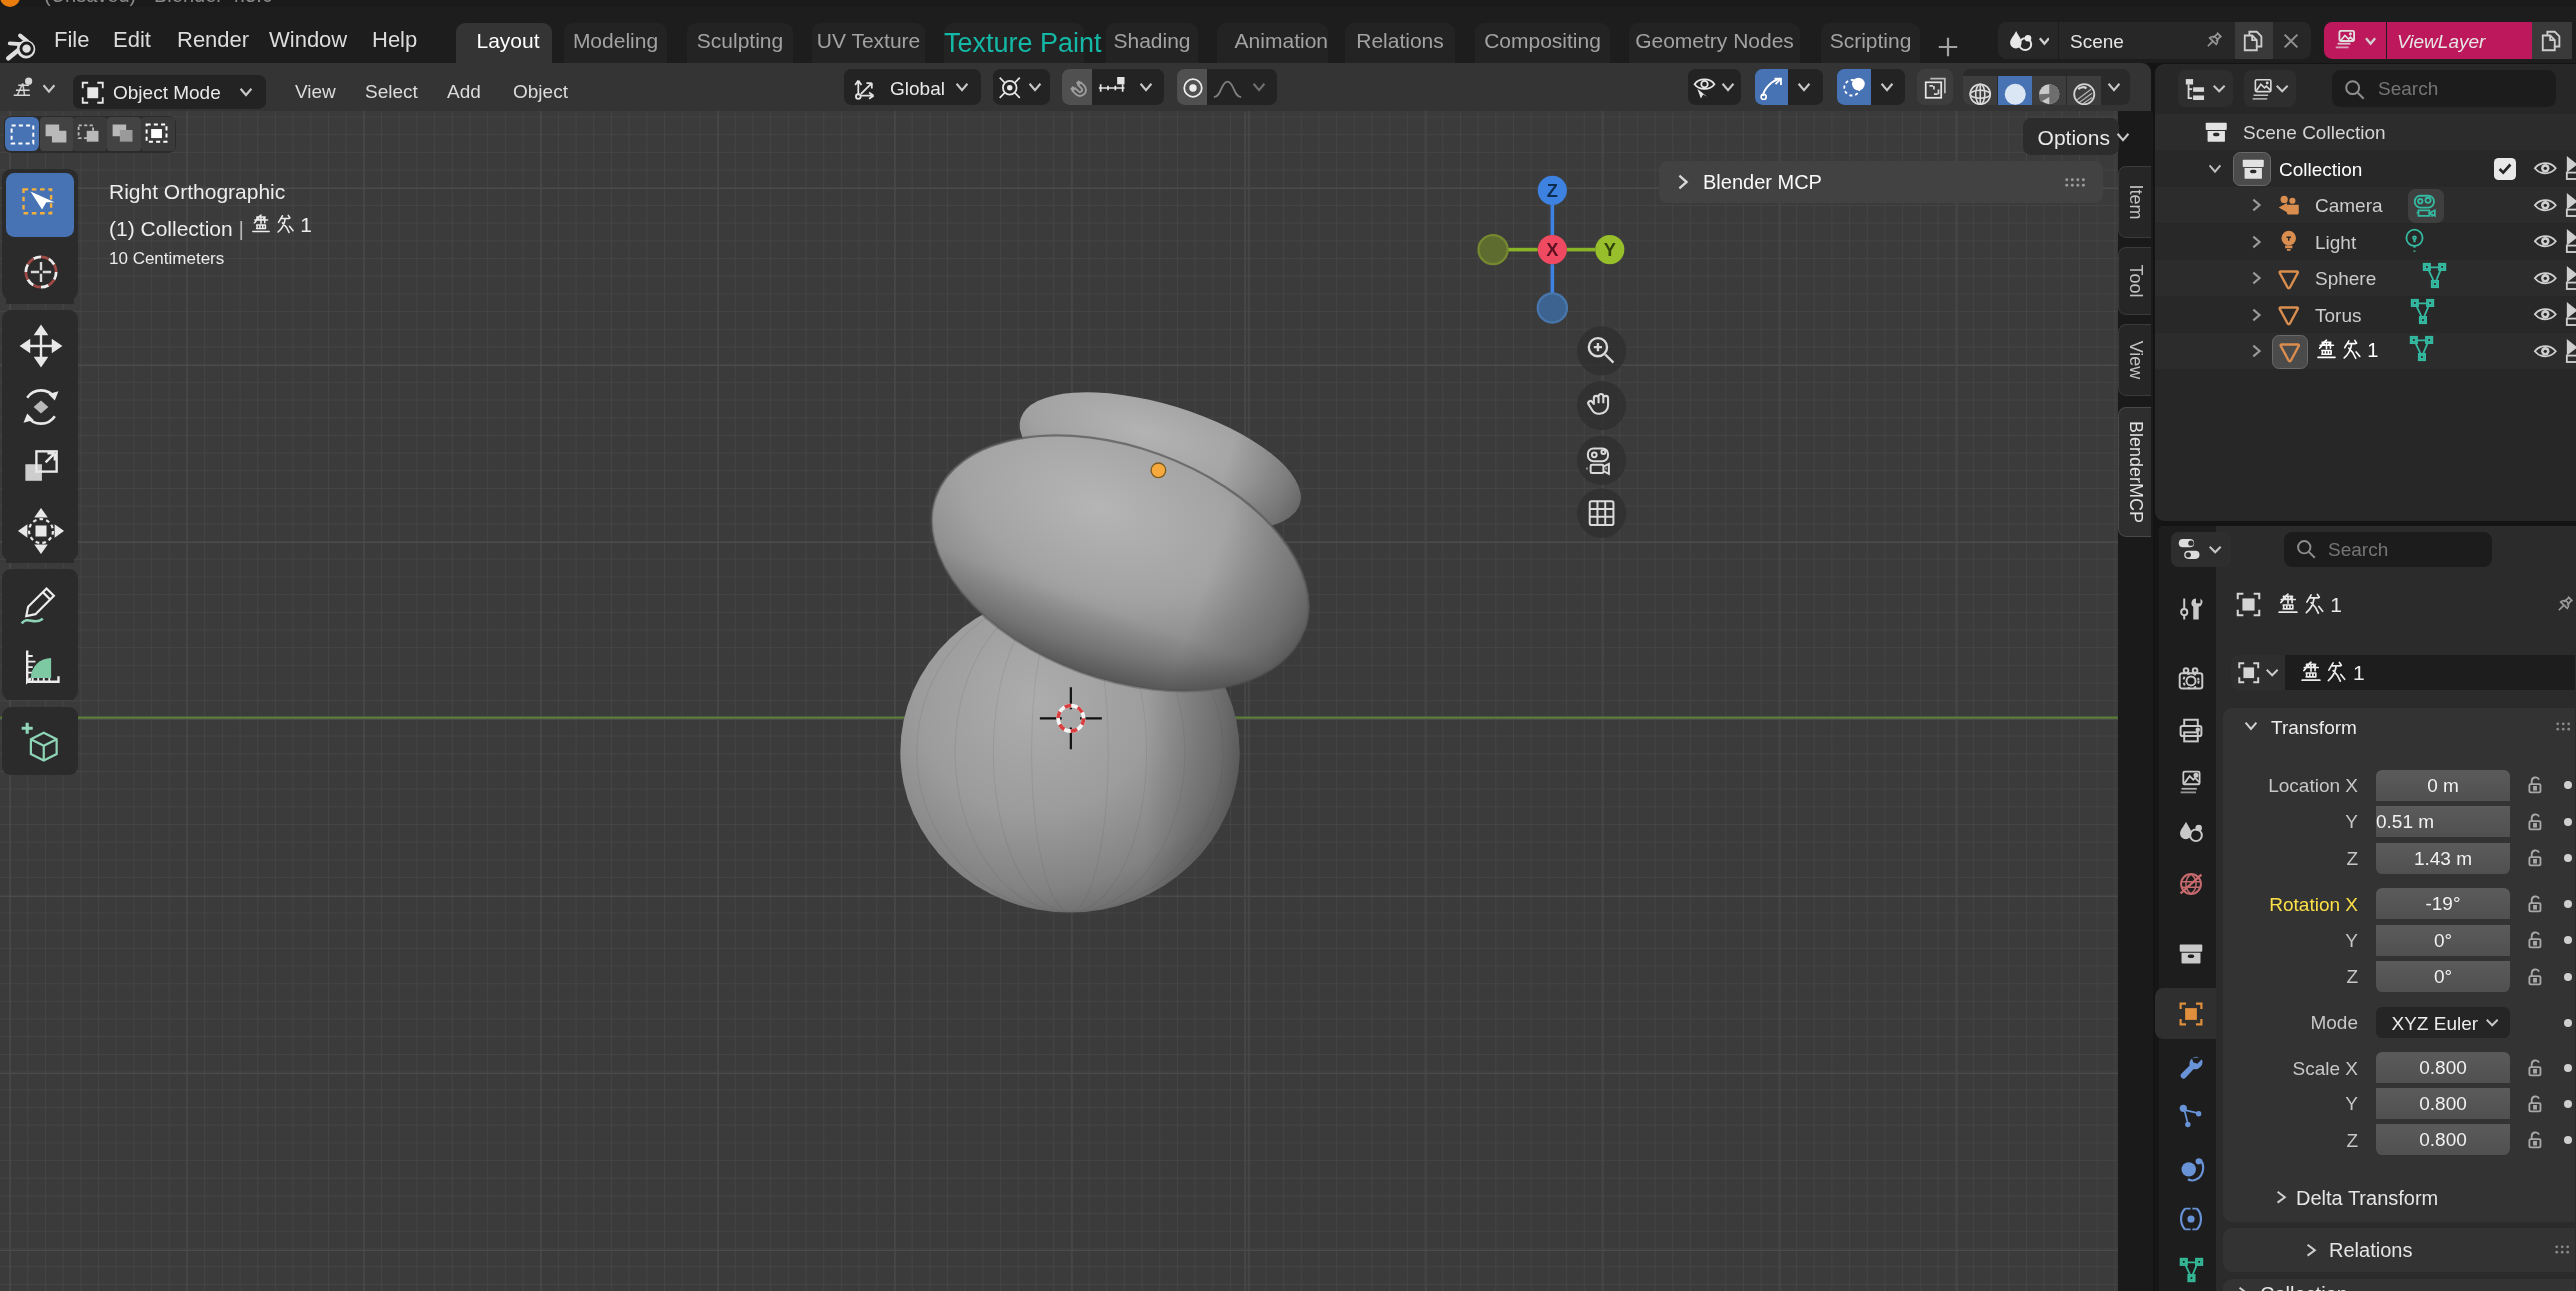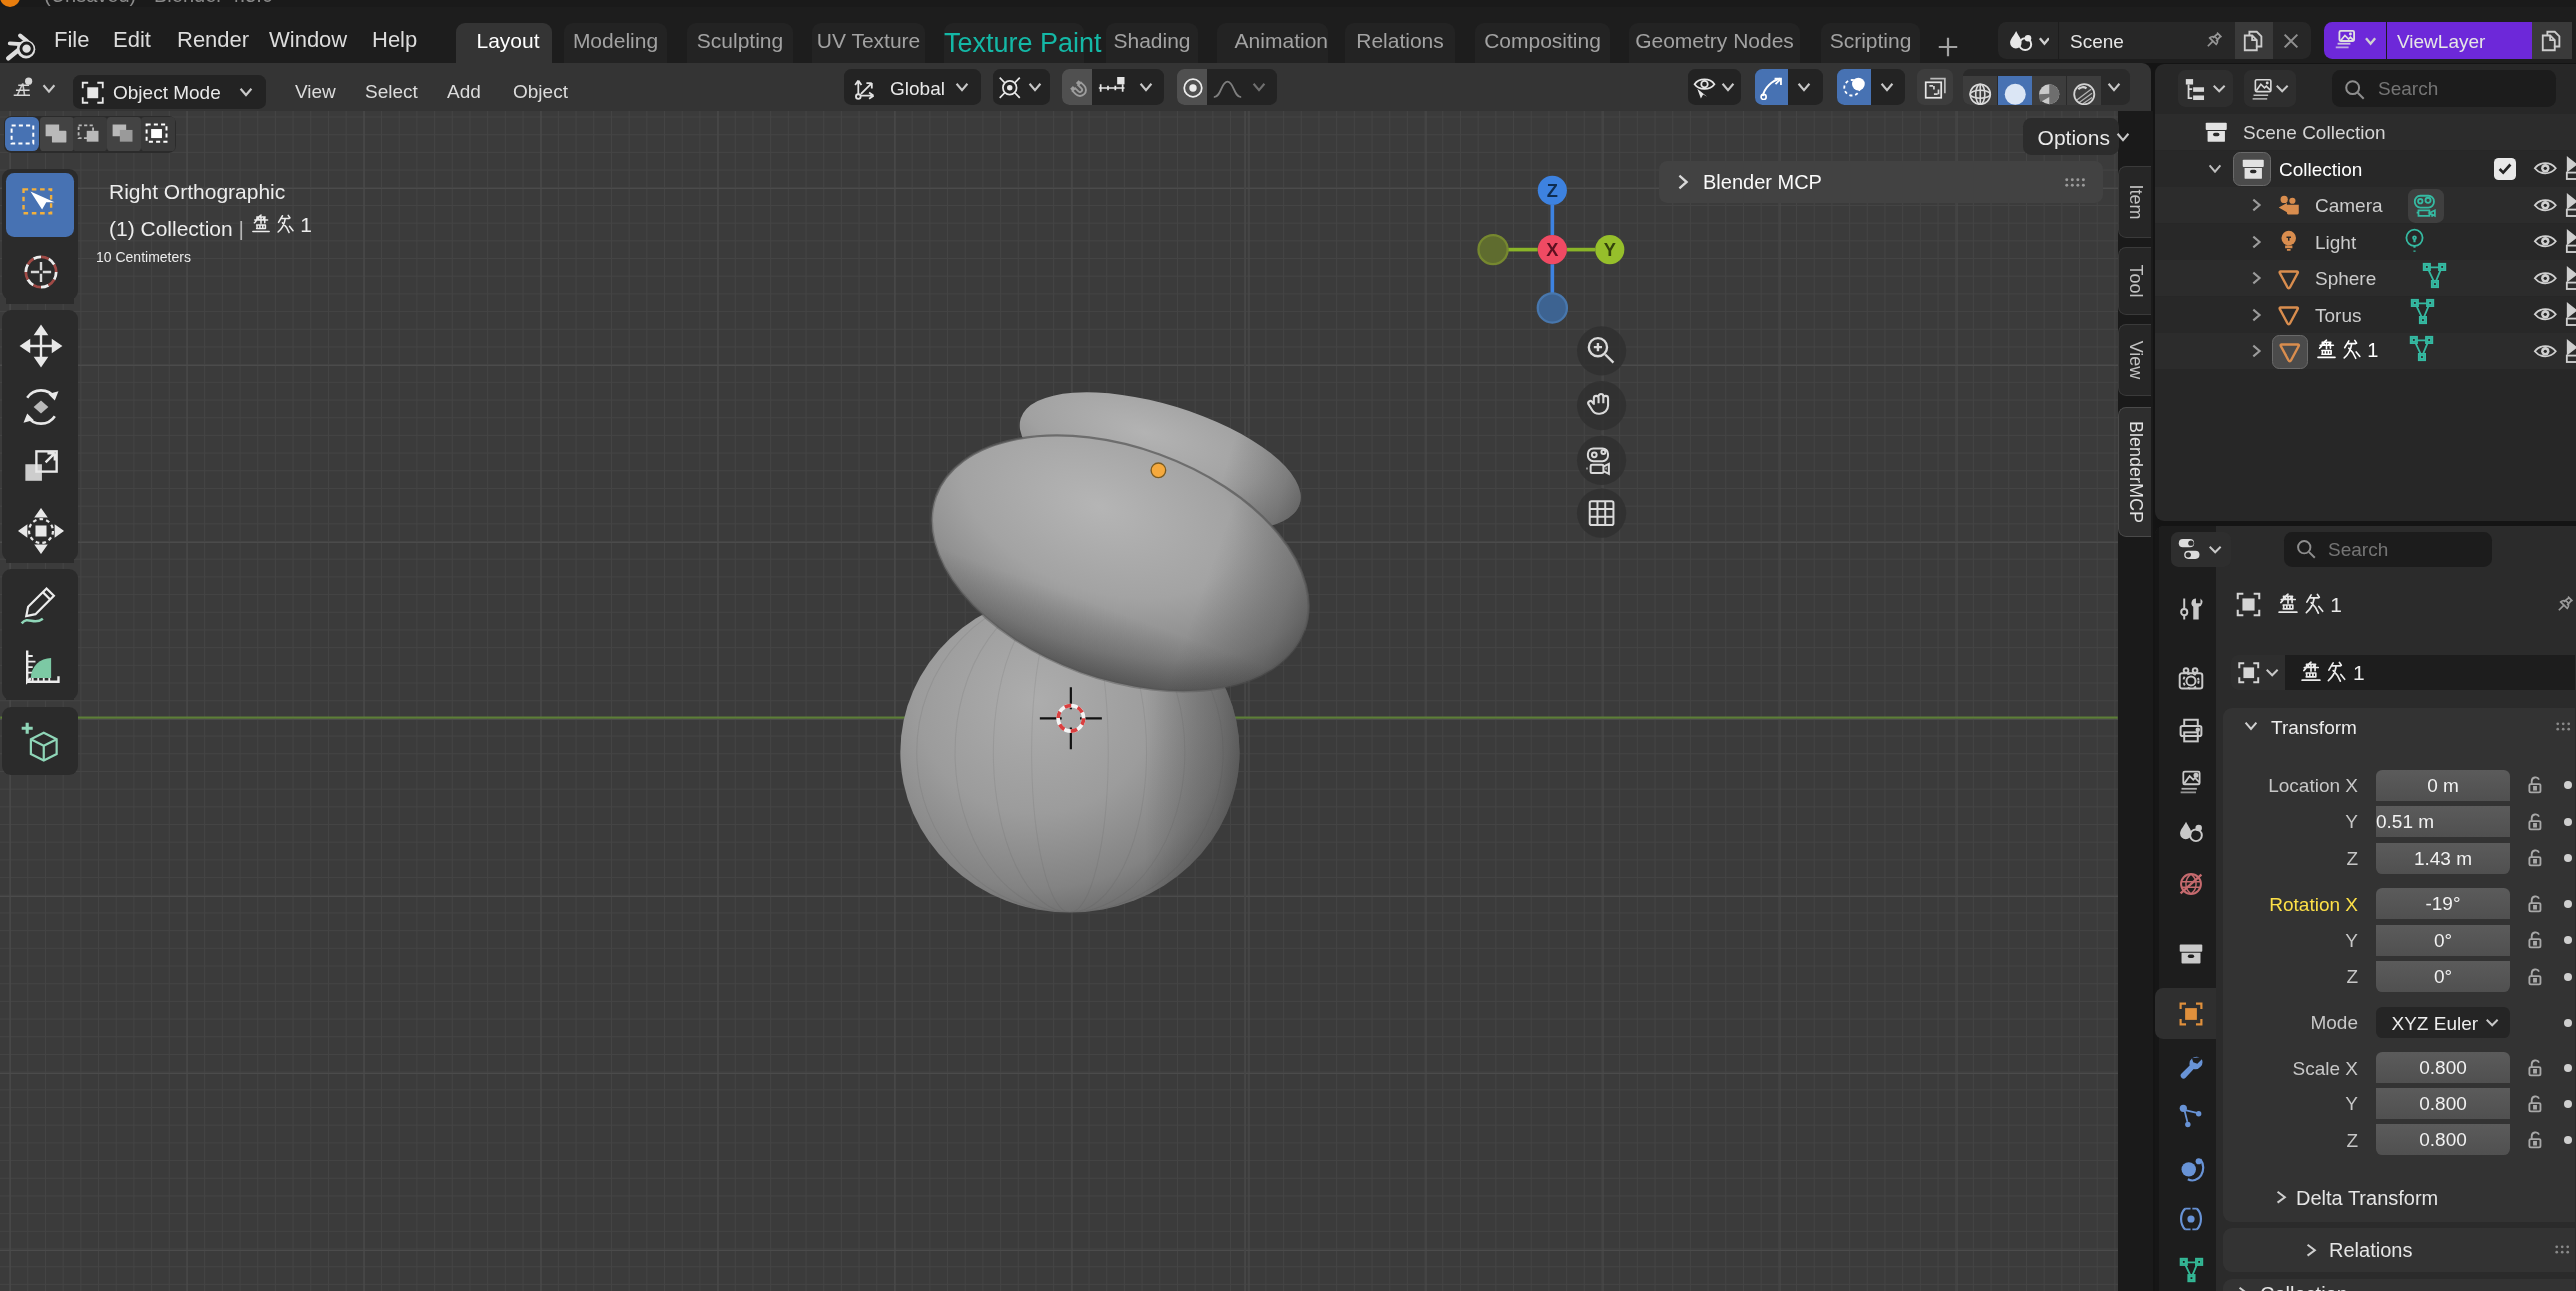--- a/index.html
+++ b/index.html
@@ -68,21 +68,21 @@
       <svg class="abs" style="left:7.3px;top:7.3px" width="24" height="24" viewBox="0 0 26 26">
         <path d="M8 7 V3 h8 l5 5 v11 h-6" fill="none" stroke="#cdcdcd" stroke-width="2"></path>
         <path d="M3 7 h8 l5 5 v11 H3 Z M11 7 v5 h5" fill="none" stroke="#cdcdcd" stroke-width="2"></path>
       </svg>
     </div>
     <svg class="abs" style="left:283px;top:9px" width="20" height="20" viewBox="0 0 22 22">
       <path d="M4 4 L18 18 M18 4 L4 18" stroke="#8f8f8f" stroke-width="2.2"></path>
     </svg>
   </div>
 
-  <div class="abs" style="left:2324px;top:14.6px;width:248px;height:37px;background:#6d28d9;border-radius:8.2px 0 0 8.2px;">
+  <div class="abs" style="left:2324px;top:14.6px;width:248px;height:37px;background:#be185d;border-radius:8.2px 0 0 8.2px;font-style:italic;">
     <svg class="abs" style="left:9px;top:7.3px" width="44" height="23" viewBox="0 0 48 25">
       <g fill="none" stroke="#e0e0e0" stroke-width="2">
         <path d="M3 20 h14" opacity="0.7"></path>
         <path d="M5 16 h14" opacity="0.85"></path>
         <rect x="7" y="2" width="16" height="11" rx="1.5"></rect>
         <circle cx="19" cy="5.5" r="1.6" fill="#e0e0e0" stroke="none"></circle>
         <path d="M8 13 l5 -6 4 4 2 -2 4 4" stroke-width="1.8"></path>
       </g>
       <path d="M36 10 l5 6 l5 -6" fill="none" stroke="#d0d0d0" stroke-width="2.6"></path>
     </svg>
@@ -423,21 +423,21 @@
               </g>
             </svg>
             <span style="width:2.7px"></span>
             <svg style="display:inline-block;vertical-align:top;margin-top:0px" width="22" height="22" viewBox="0 0 100 100">
               <g fill="none" stroke="#ececec" stroke-width="7" stroke-linecap="round">
                 <path d="M34 8 L16 38 M28 20 h36 M60 6 l8 12 M46 24 C42 48 30 68 14 82 M34 40 C48 52 58 68 64 84 M66 56 l16 20"></path>
               </g>
             </svg>
             <span style="font-size:21px;color:#ececec;margin-left:3.6px;">1</span>
           </span></div>
-        <div class="abs txt" style="left:96px;top:139px;font-size:14px;color:#ececec;">10 Centimeters</div>
+        <div class="abs txt" style="left:109px;top:139px;font-size:17px;color:#ececec;">10 Centimeters</div>
         <div class="abs" style="left:1.8px;top:58px;width:76px;height:131px;background:#2b2b2b;border-radius:9px;"></div>
         <div class="abs" style="left:5.5px;top:62px;width:68px;height:64px;background:#4772b3;border-radius:8.2px;">
           <svg class="abs" style="left:12px;top:9px" width="46" height="46" viewBox="0 0 50 50">
             <rect x="6" y="8" width="30" height="26" fill="none" stroke="#f3b03c" stroke-width="2.6" stroke-dasharray="5 4"></rect>
             <path d="M24 18 l14 22 5-9 10 0 z" fill="#fff" transform="translate(-8,-6) scale(0.9)"></path>
           </svg>
         </div>
         <div class="abs" style="left:5.5px;top:129px;width:68px;height:64px;background:#2b2b2b;border-radius:0;">
           <svg class="abs" style="left:12px;top:9px" width="46" height="46" viewBox="0 0 50 50">
             <circle cx="25" cy="25" r="16.5" fill="none" stroke="#ededed" stroke-width="3" stroke-dasharray="8.6 8.6"></circle>

